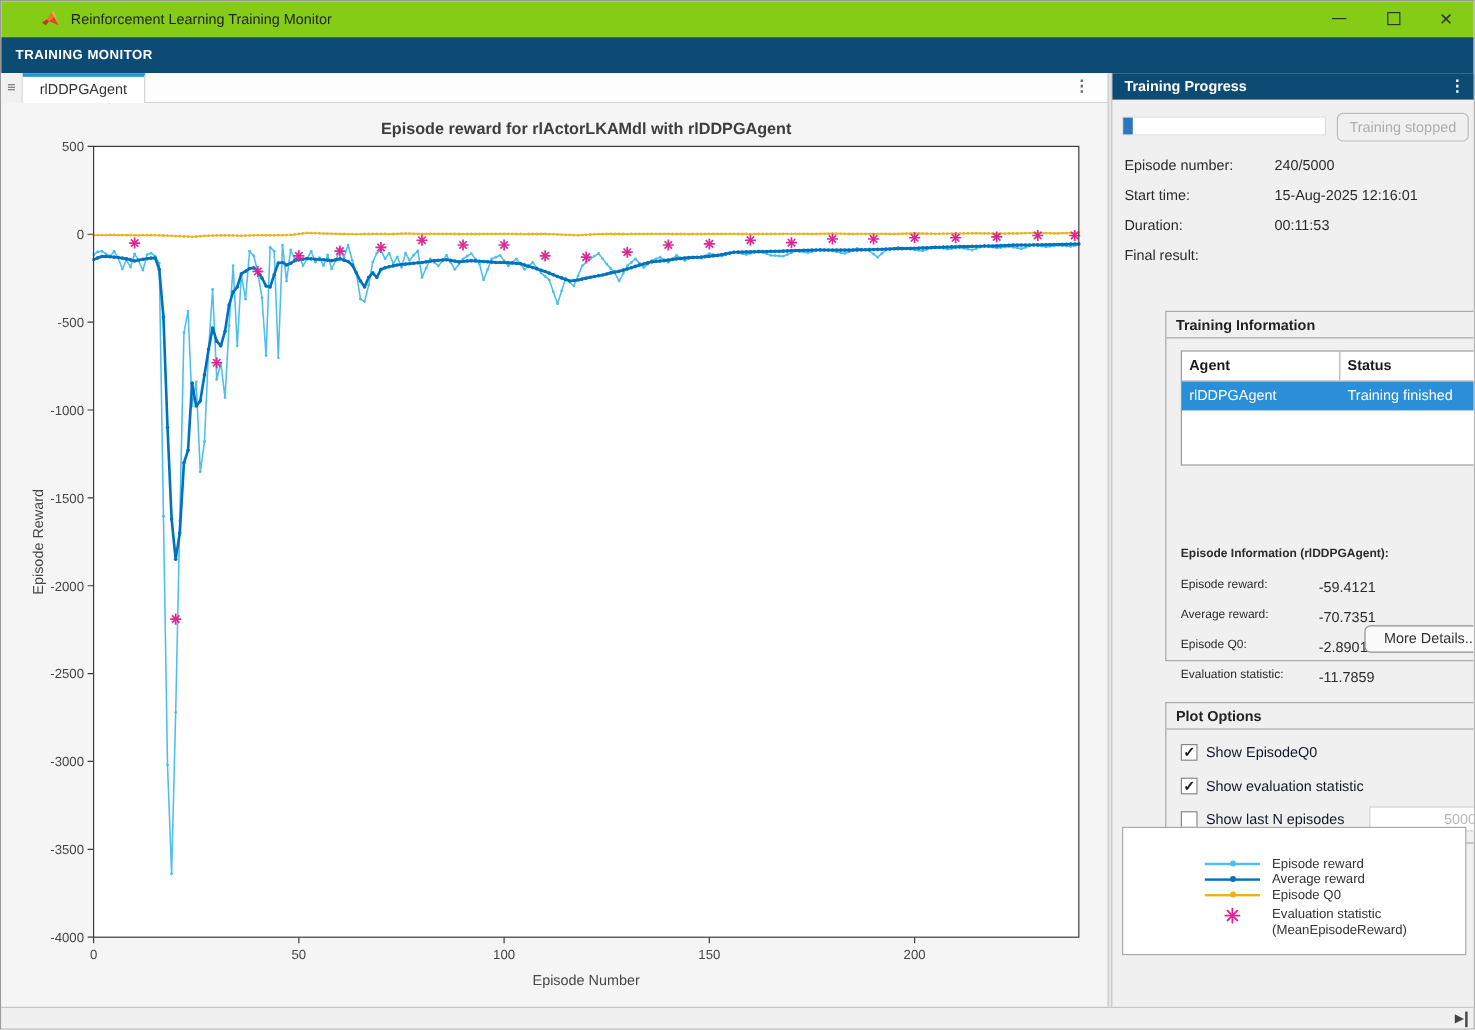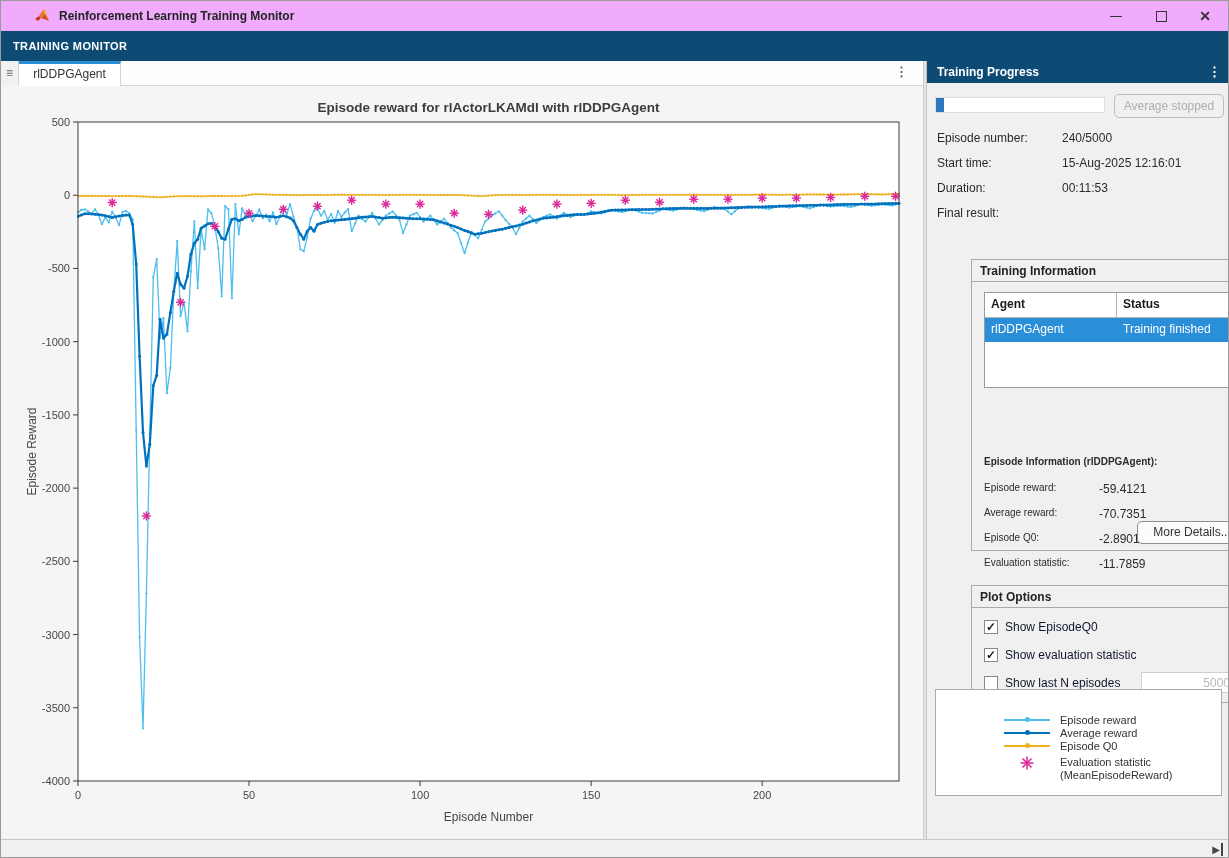--- a/index.html
+++ b/index.html
@@ -3,21 +3,21 @@
 <meta charset="utf-8">
 <style>
   * { margin:0; padding:0; box-sizing:border-box; }
   html,body { background:#ddd; }
   .window {
     position:relative; width:1229px; height:858px; overflow:hidden;
     background:#f0f0f0; font-family:"Liberation Sans", sans-serif;
     border:1px solid #9a9a9a; color:#1a1a1a;
   }
   
-  .titlebar { position:absolute; left:0; top:0; width:100%; height:30px; background:#f0abfc;font-weight:bold; }
+  .titlebar { position:absolute; left:0; top:0; width:100%; height:30px; background:#84cc16; }
   .matlab-logo { position:absolute; left:33px; top:7px; width:16px; height:16px; }
   .title-text { position:absolute; left:58px; top:8px; font-size:12px; color:#242424; }
   .winbtn { position:absolute; top:0; width:44px; height:30px; text-align:center; line-height:30px; color:#333; cursor:default; }
   .btn-min   { right:90px; }
   .btn-max   { right:45px; }
   .btn-close { right:1px; }
   .glyph-min { display:inline-block; width:12px; border-top:1.3px solid #333; vertical-align:middle; }
   .glyph-max { display:inline-block; width:11px; height:11px; border:1.3px solid #333; vertical-align:middle; }
   .glyph-close { font-size:14px; }
   
@@ -985,21 +985,21 @@
 
   <div class="right-panel">
     <div class="panel-header">
       <span class="ph-title">Training Progress</span>
       <span class="ph-kebab">⋮</span>
     </div>
 
     <div class="progress-track">
       <div class="progress-fill" id="progress-fill" style="width: 4.8%;"></div>
     </div>
-    <div class="stop-btn">Average stopped</div>
+    <div class="stop-btn">Training stopped</div>
 
     <span class="kv-label" style="top:70px">Episode number:</span>
     <span class="kv-value" style="top:70px">240/5000</span>
     <span class="kv-label" style="top:95px">Start time:</span>
     <span class="kv-value" style="top:95px">15-Aug-2025 12:16:01</span>
     <span class="kv-label" style="top:120px">Duration:</span>
     <span class="kv-value" style="top:120px">00:11:53</span>
     <span class="kv-label" style="top:145px">Final result:</span>
 
     <div class="group-box" style="top:198px;height:292px">

